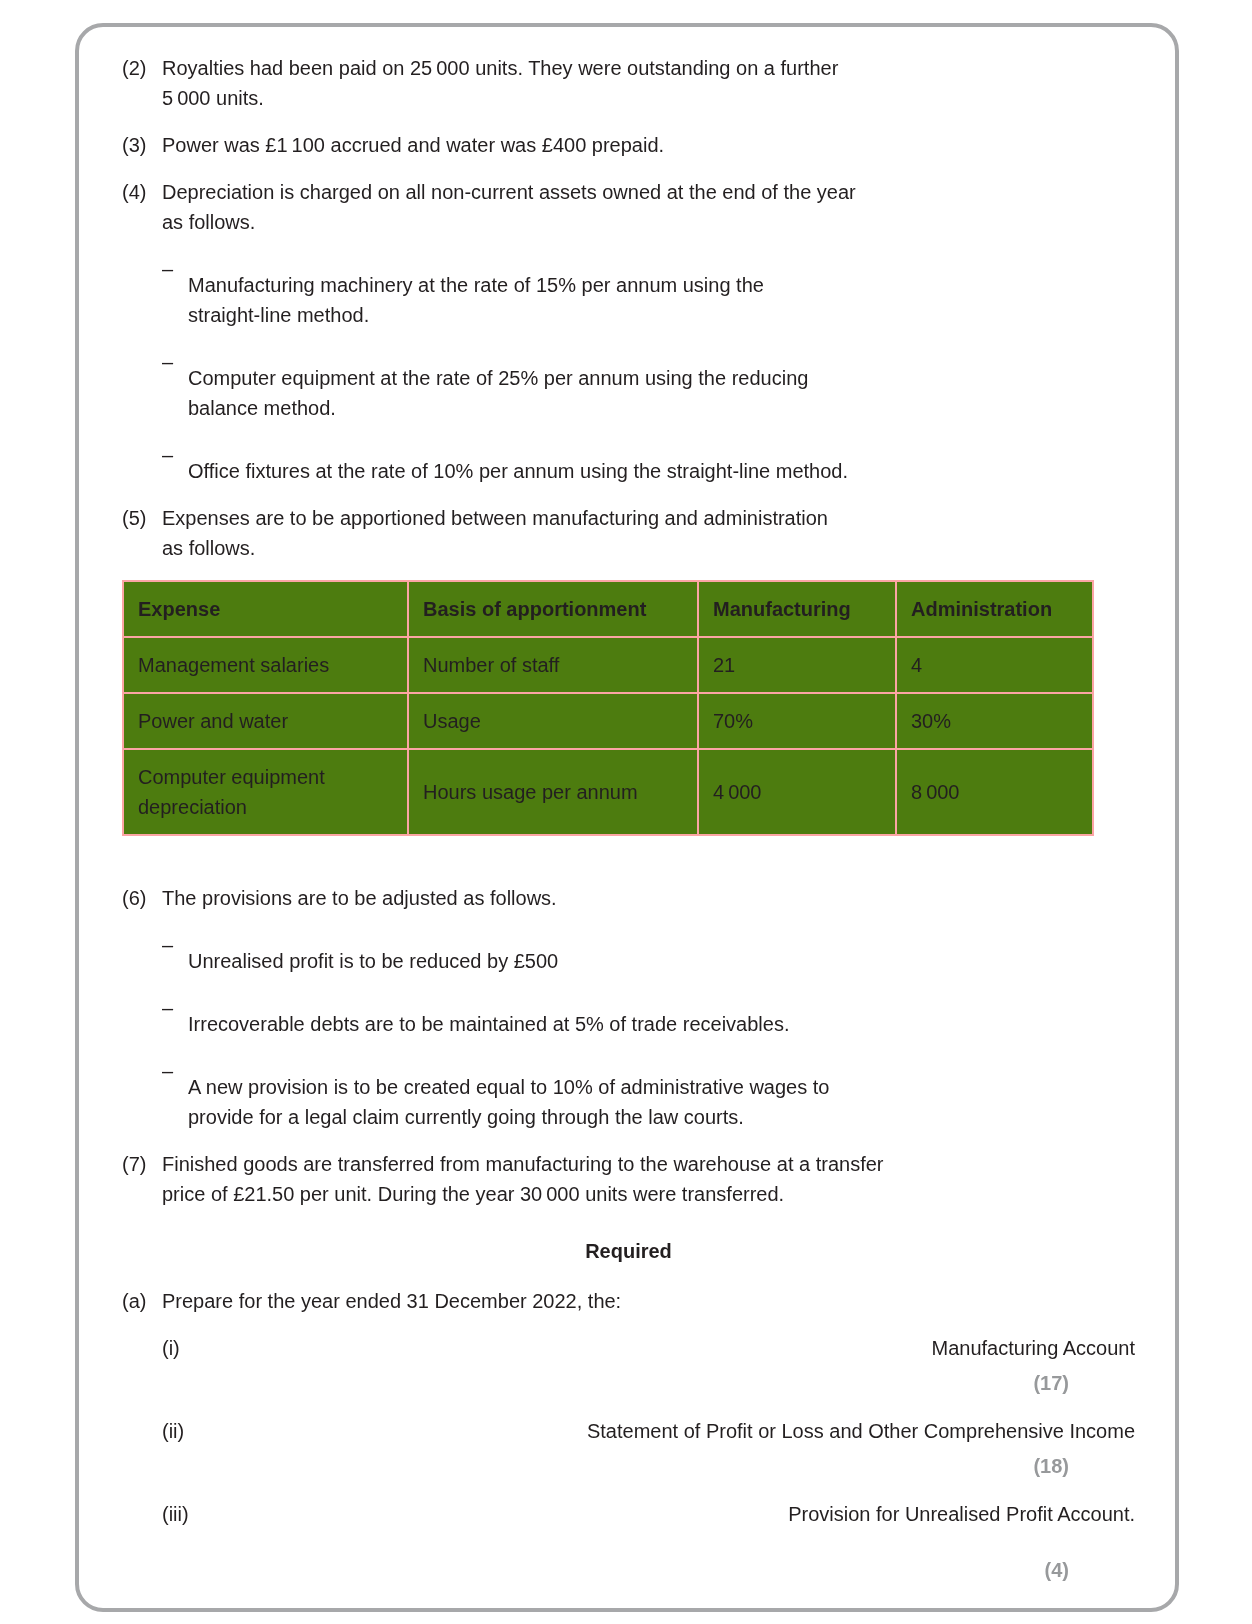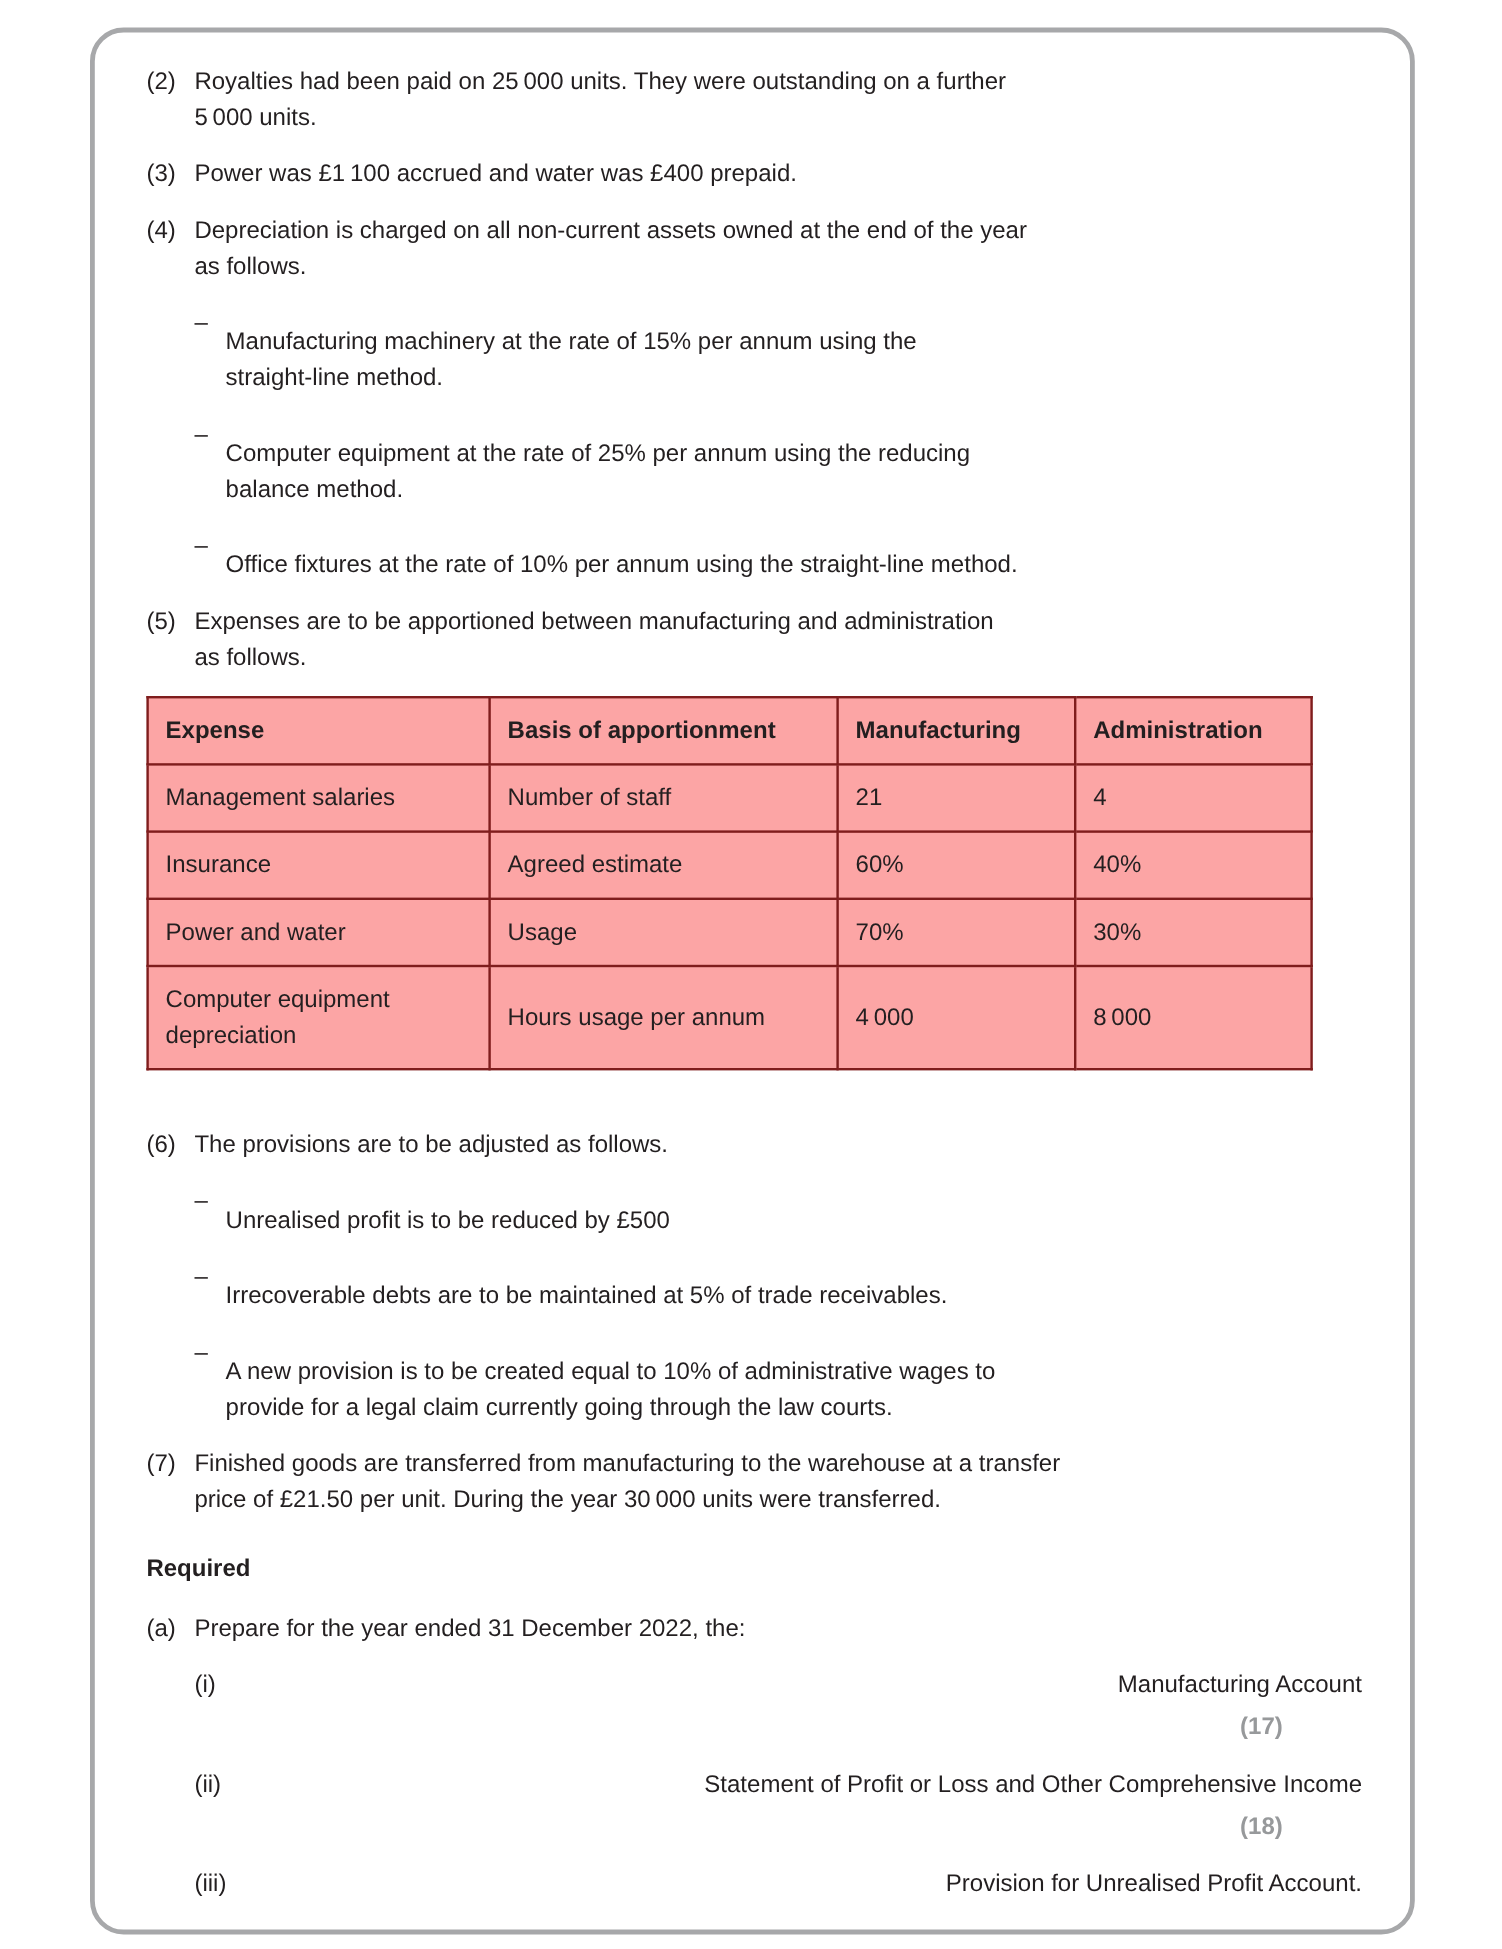--- a/index.html
+++ b/index.html
@@ -57,43 +57,44 @@
   table.apportion {
     border-collapse: collapse;
     width: 970px;
     margin: 1px 0 47px 0;
     font-size: 20px;
     line-height: 30px;
     table-layout: fixed;
   }
   table.apportion th,
   table.apportion td {
-    border: 2px solid #7f1d1d;
+    border: 2px solid #fca5a5;
     padding: 12px 14px;
     vertical-align: middle;
-    background: #fca5a5;
+    background: #4d7c0f;
   }
   table.apportion th {
     font-weight: bold;
     text-align: left;
   }
   table.apportion th.c, table.apportion td.c {
   }
   table.apportion td.pre {
     white-space: pre-line;
   }
   col.c1 { width: 285px; }
   col.c2 { width: 290px; }
   col.c3 { width: 198px; }
   col.c4 { width: 197px; }
   .required {
     font-size: 20px;
     line-height: 30px;
     font-weight: bold;
     margin: 27px 0 20px 0;
+    text-align: center;
   }
   .roman {
     display: flex;
     align-items: flex-start;
     margin: 0 0 0 40px;
     font-size: 20px;
     line-height: 30px;
   }
   .roman .rnum {
     flex: 0 0 37px;
@@ -173,26 +174,20 @@
       </tr>
     </thead>
     <tbody>
       <tr>
         <td>Management salaries</td>
         <td>Number of staff</td>
         <td class="c">21</td>
         <td class="c">4</td>
       </tr>
       <tr>
-        <td>Insurance</td>
-        <td>Agreed estimate</td>
-        <td class="c">60%</td>
-        <td class="c">40%</td>
-      </tr>
-      <tr>
         <td>Power and water</td>
         <td>Usage</td>
         <td class="c">70%</td>
         <td class="c">30%</td>
       </tr>
       <tr>
         <td class="pre">Computer equipment
 depreciation</td>
         <td>Hours usage per annum</td>
         <td class="c">4 000</td>

